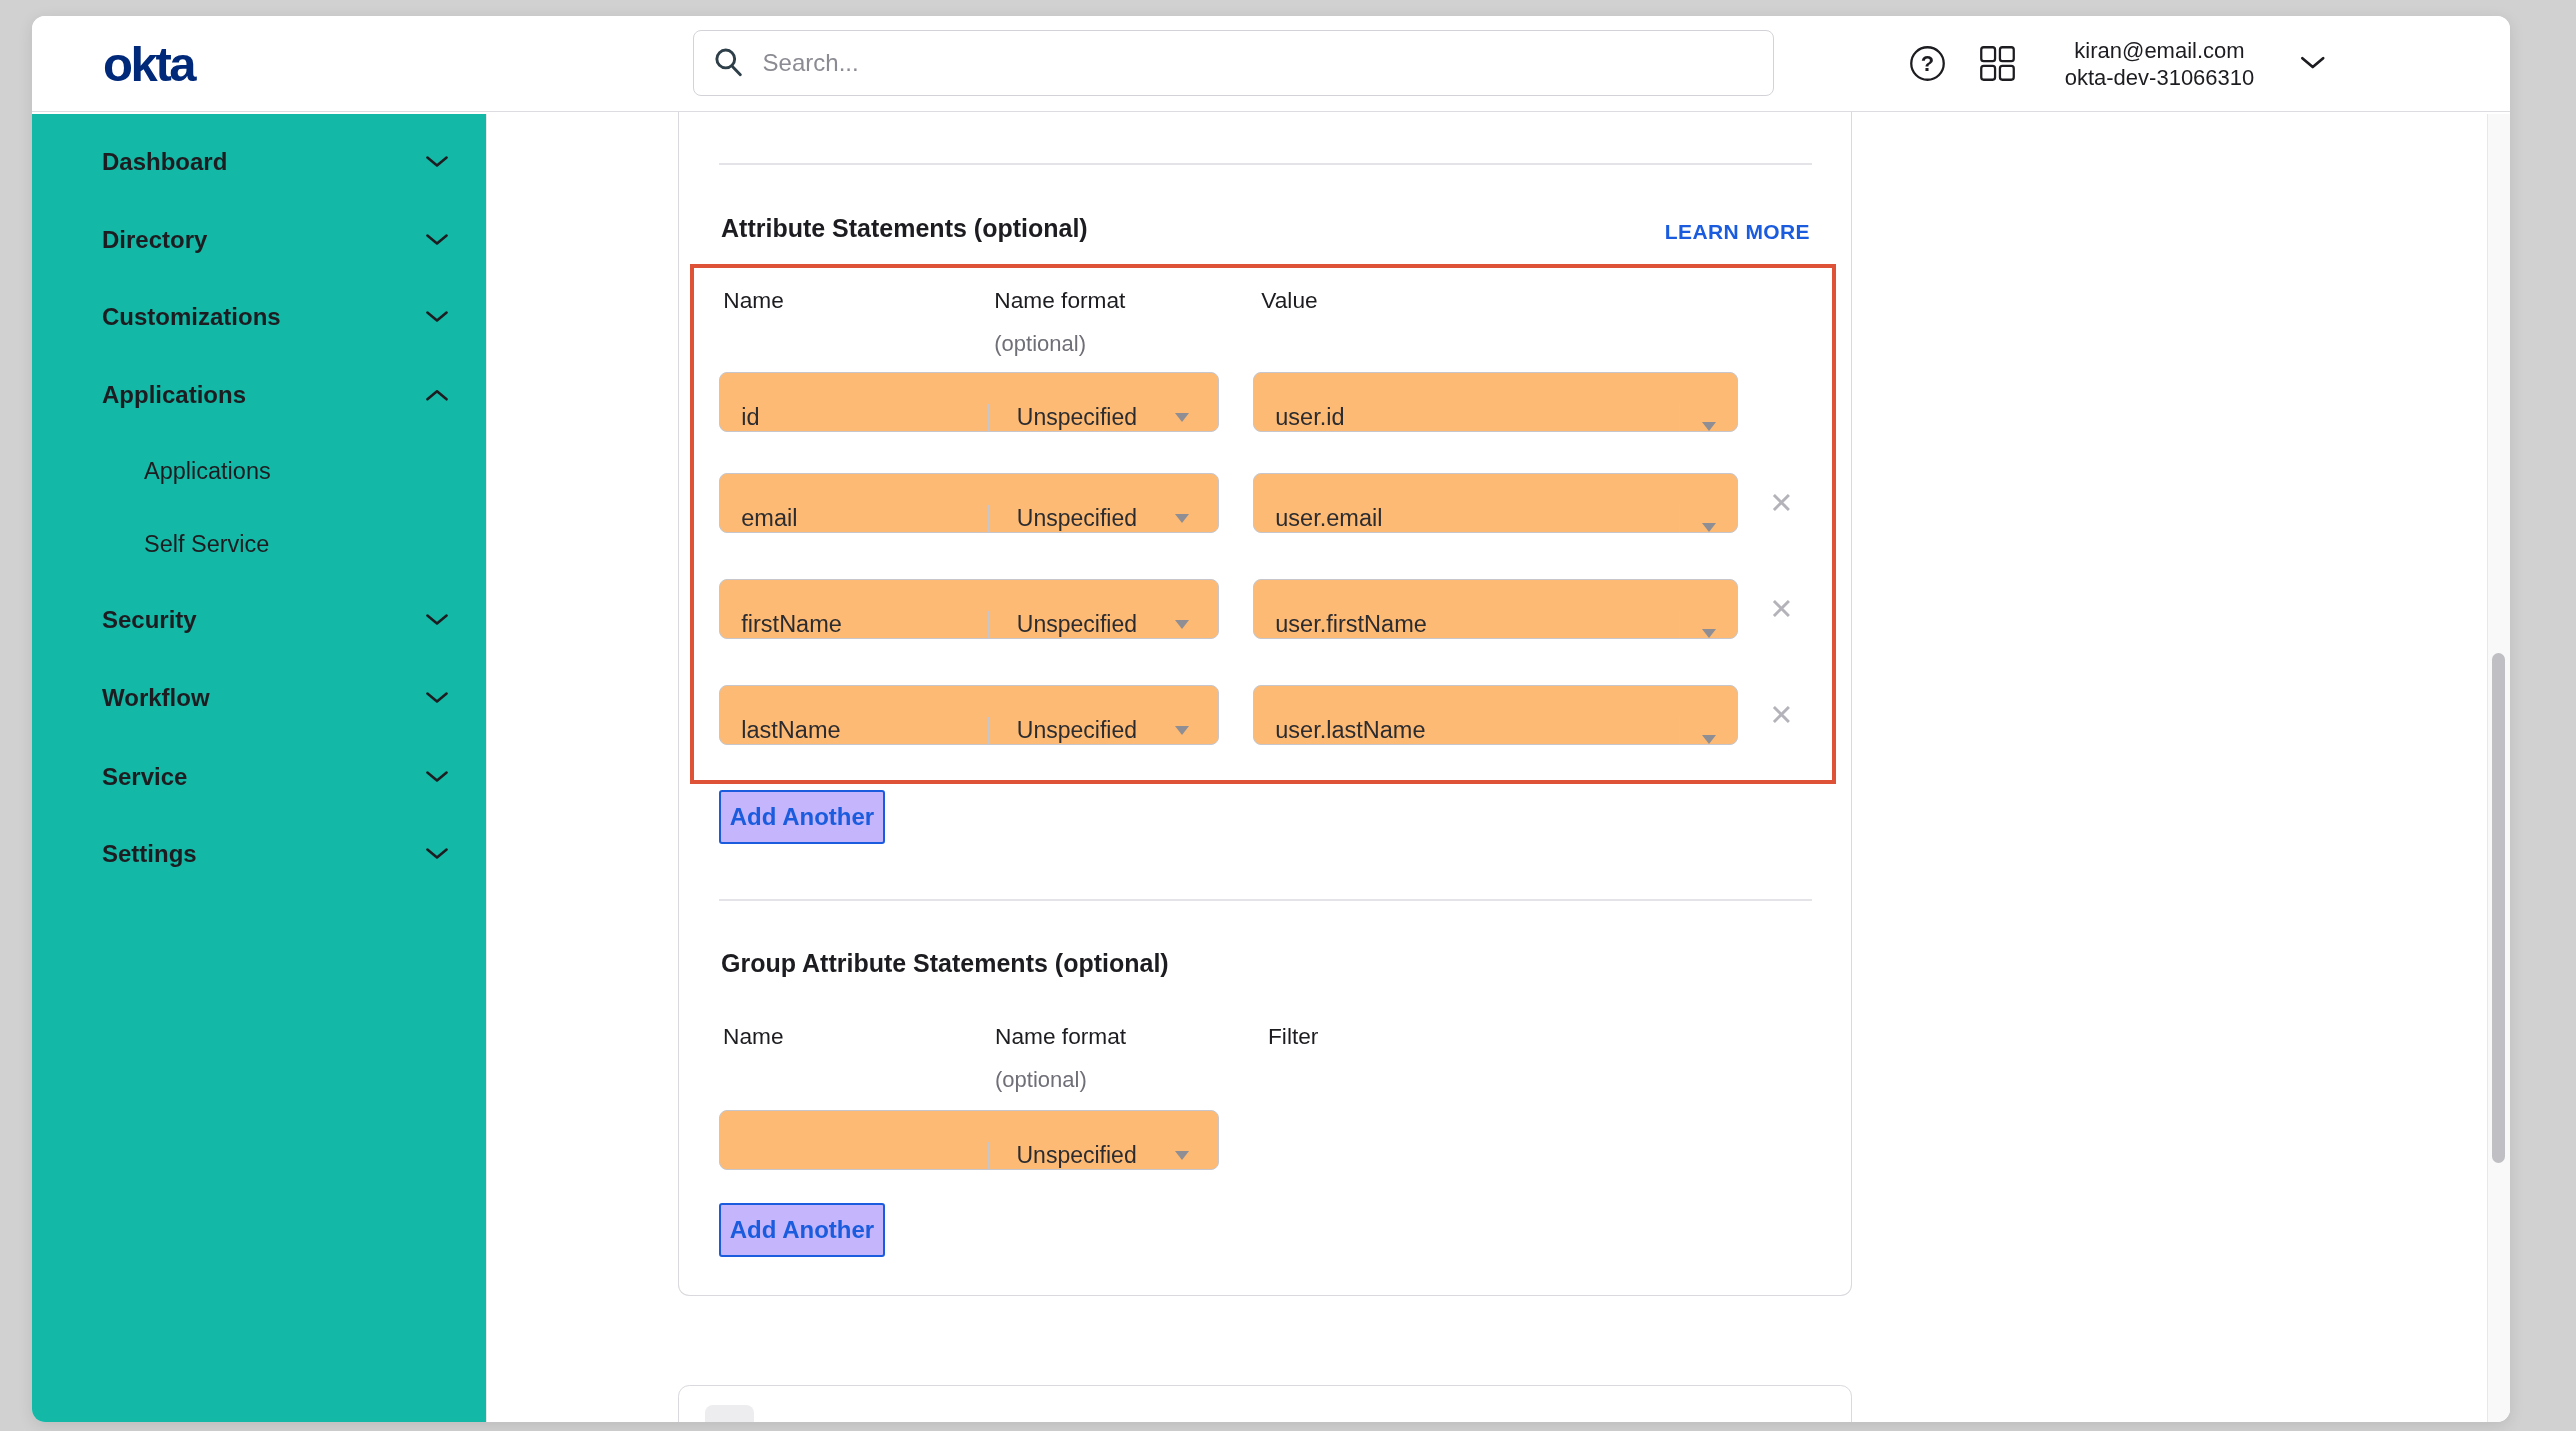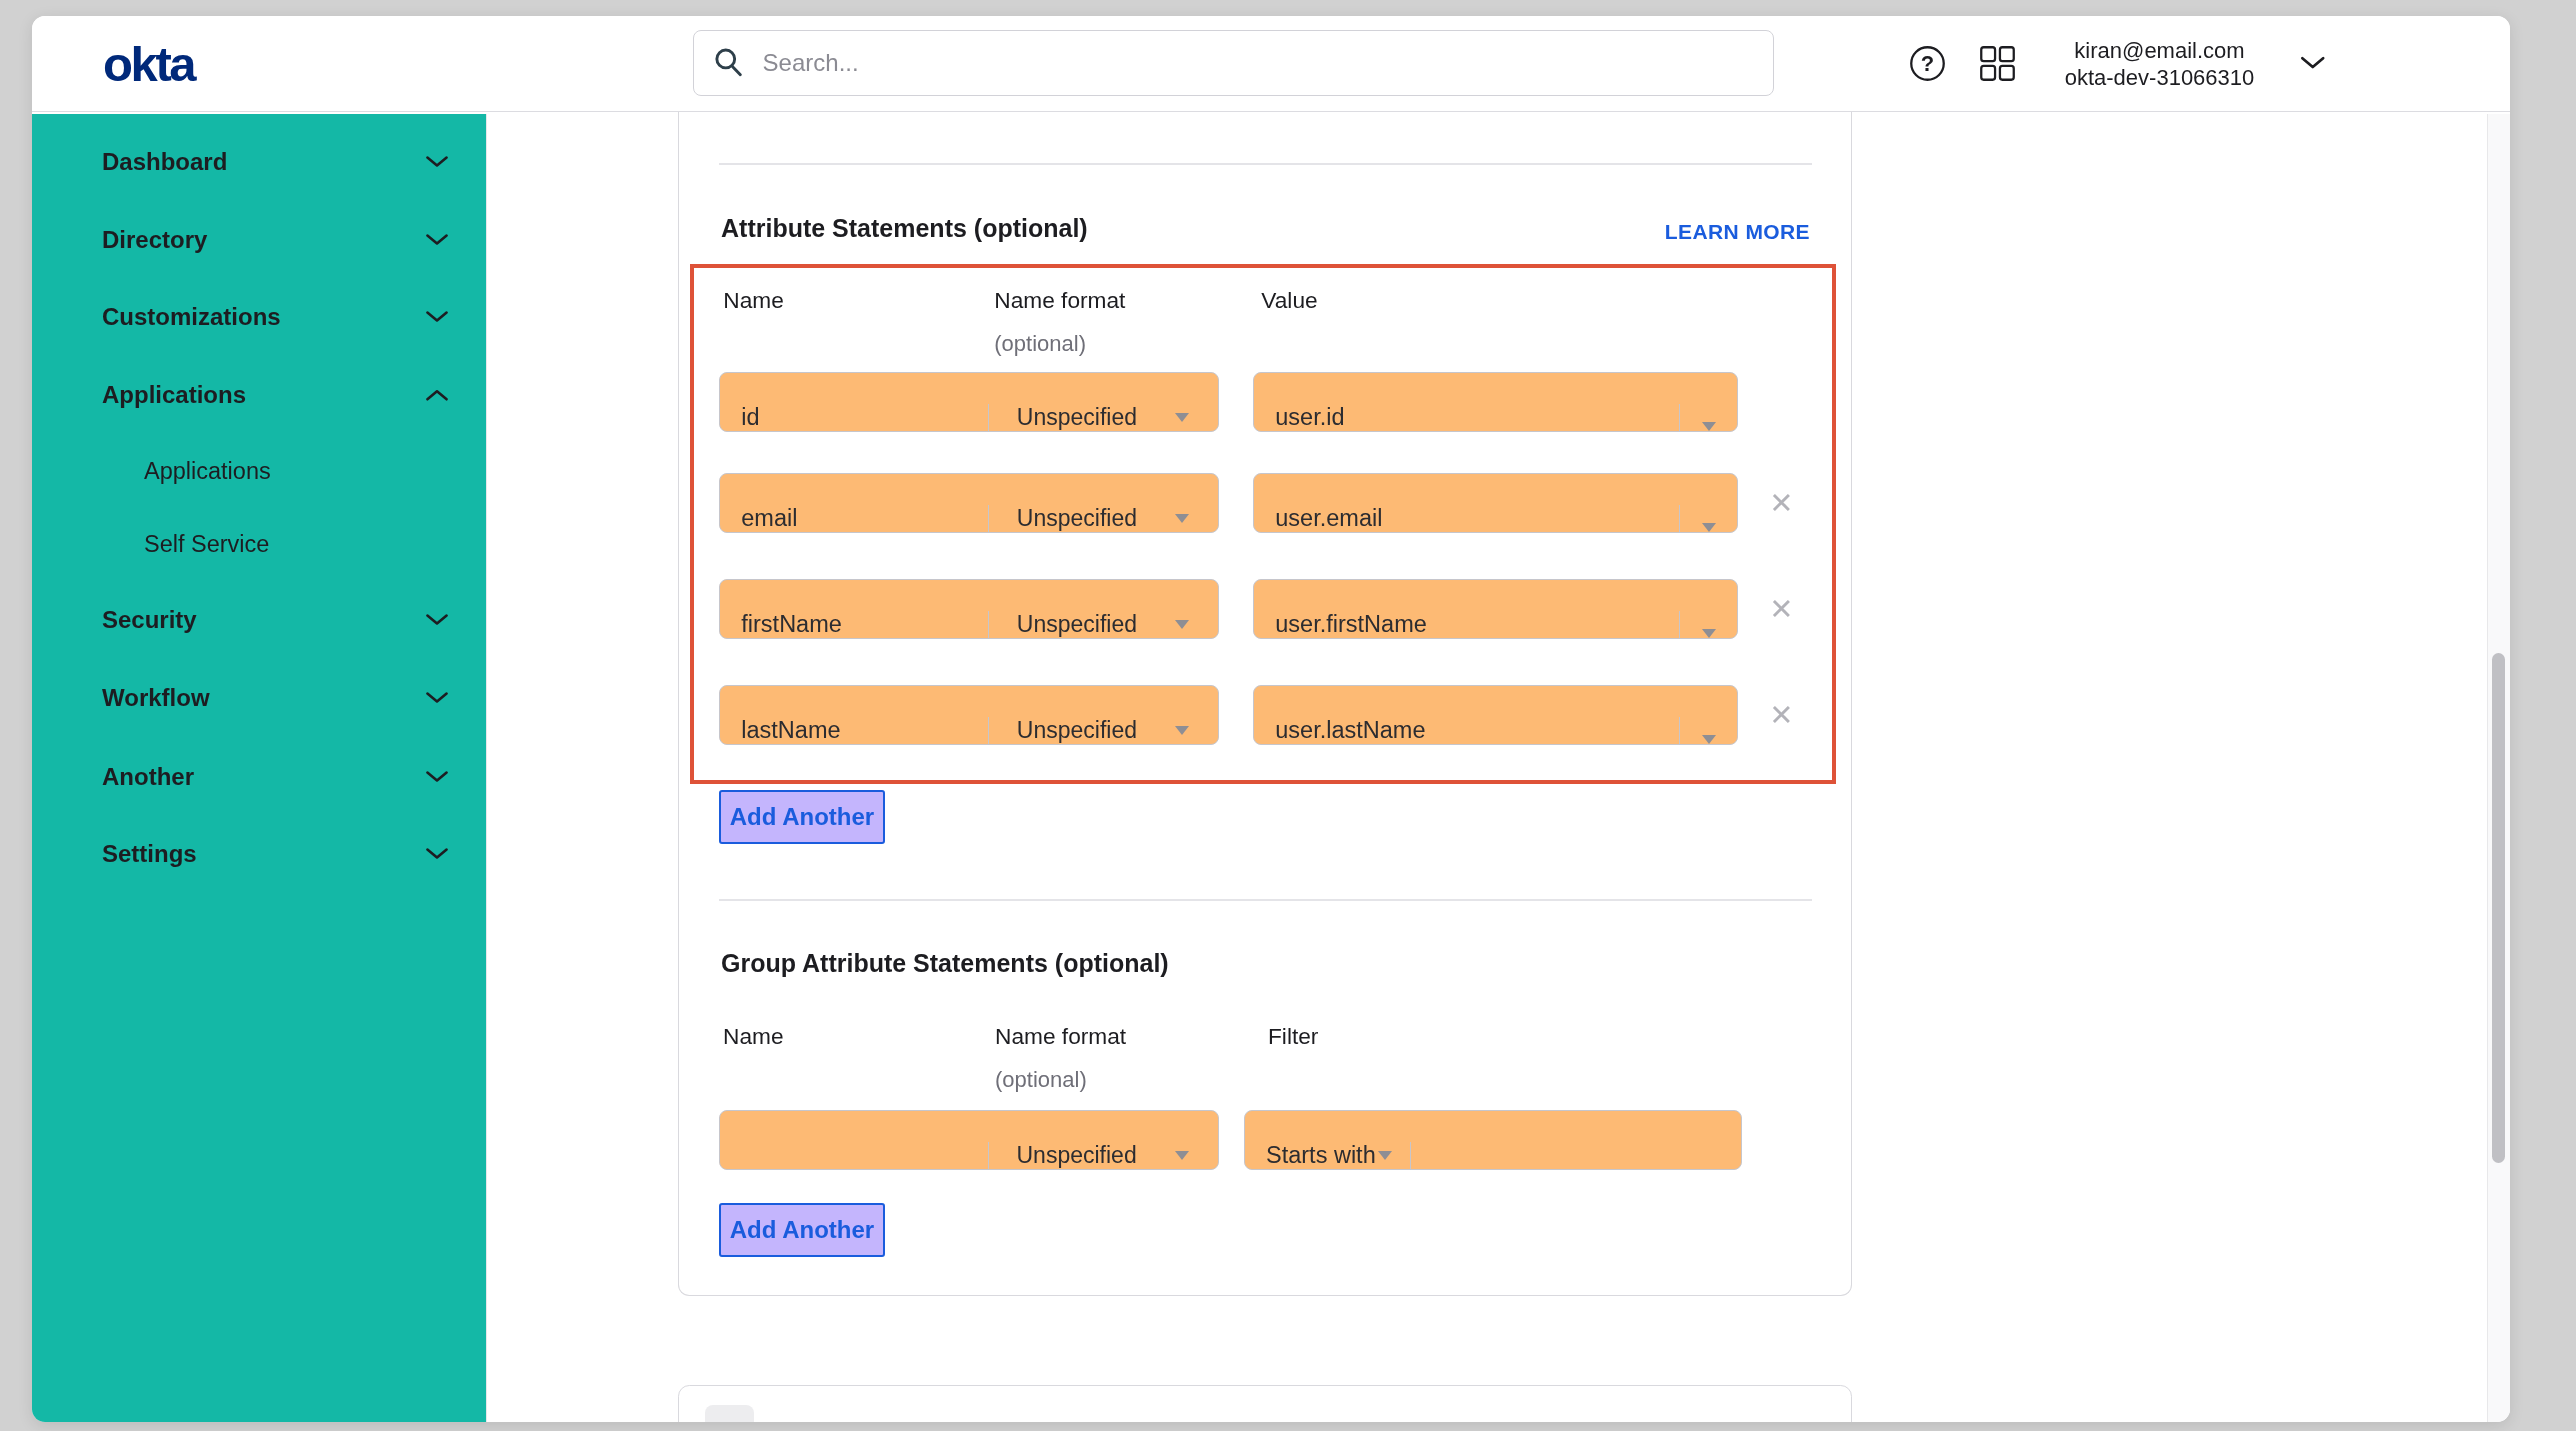--- a/index.html
+++ b/index.html
@@ -171,21 +171,21 @@
           <polyline points="3,3 15,13 27,3" fill="none" stroke="#1d1d21" stroke-width="3.2" stroke-linecap="round" stroke-linejoin="round"></polyline>
         </svg>
     </div>
     <div class="side-item" style="top:566px">
       <span>Workflow</span>
       <svg class="chev" width="24" height="13.8" viewBox="0 0 30 17">
           <polyline points="3,3 15,13 27,3" fill="none" stroke="#1d1d21" stroke-width="3.2" stroke-linecap="round" stroke-linejoin="round"></polyline>
         </svg>
     </div>
     <div class="side-item" style="top:645px">
-      <span>Another</span>
+      <span>Service</span>
       <svg class="chev" width="24" height="13.8" viewBox="0 0 30 17">
           <polyline points="3,3 15,13 27,3" fill="none" stroke="#1d1d21" stroke-width="3.2" stroke-linecap="round" stroke-linejoin="round"></polyline>
         </svg>
     </div>
     <div class="side-item" style="top:722px">
       <span>Settings</span>
       <svg class="chev" width="24" height="13.8" viewBox="0 0 30 17">
           <polyline points="3,3 15,13 27,3" fill="none" stroke="#1d1d21" stroke-width="3.2" stroke-linecap="round" stroke-linejoin="round"></polyline>
         </svg>
     </div>
@@ -284,27 +284,20 @@
     <div class="col-head" style="left:589px;top:911px">Filter</div>
 
     <div class="grp-row">
       <div class="input-group ig-grp-name">
         <input class="cell-input name-cell" value="" style="">
         <div class="format-cell">
           <span>Unspecified</span>
           <span class="tri"></span>
         </div>
       </div>
-      <div class="input-group ig-filter">
-        <div class="filter-cell">
-          <span>Starts with</span>
-          <span class="tri"></span>
-        </div>
-        <input class="cell-input filter-input" value="" style="">
-      </div>
     </div>
 
     <div class="add-btn" style="top:1091px">Add Another</div>
   </section>
 
   <section class="card2">
     <div class="card2-block"></div>
   </section>
 
   <div class="scroll-track">

